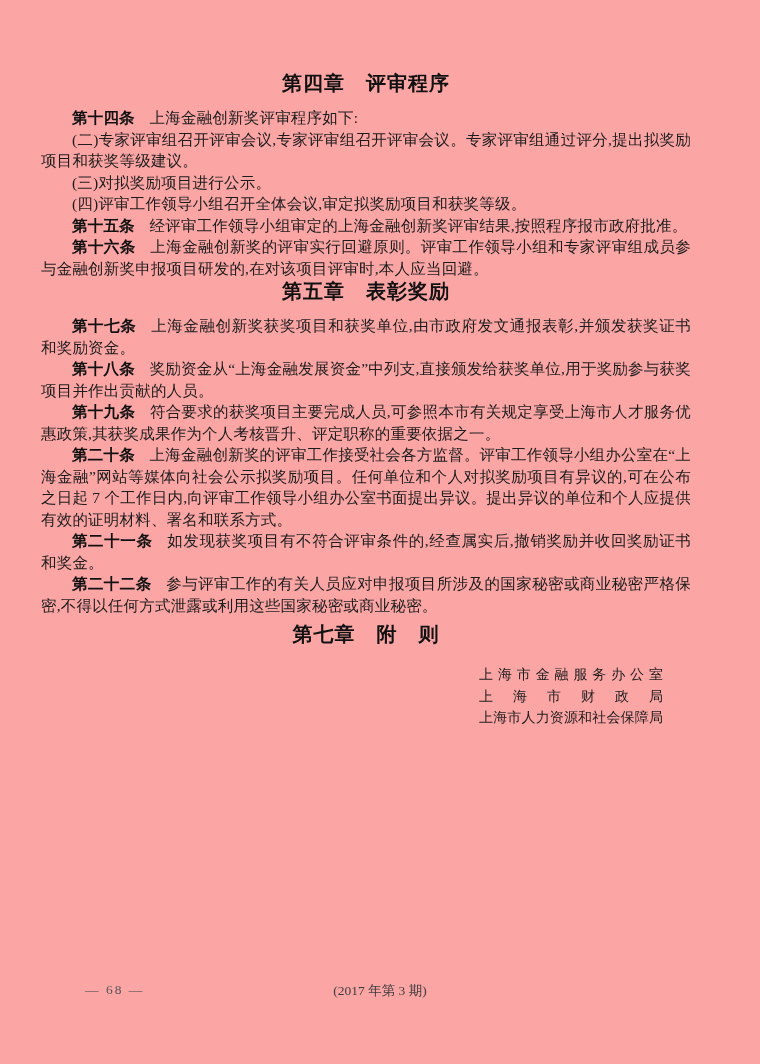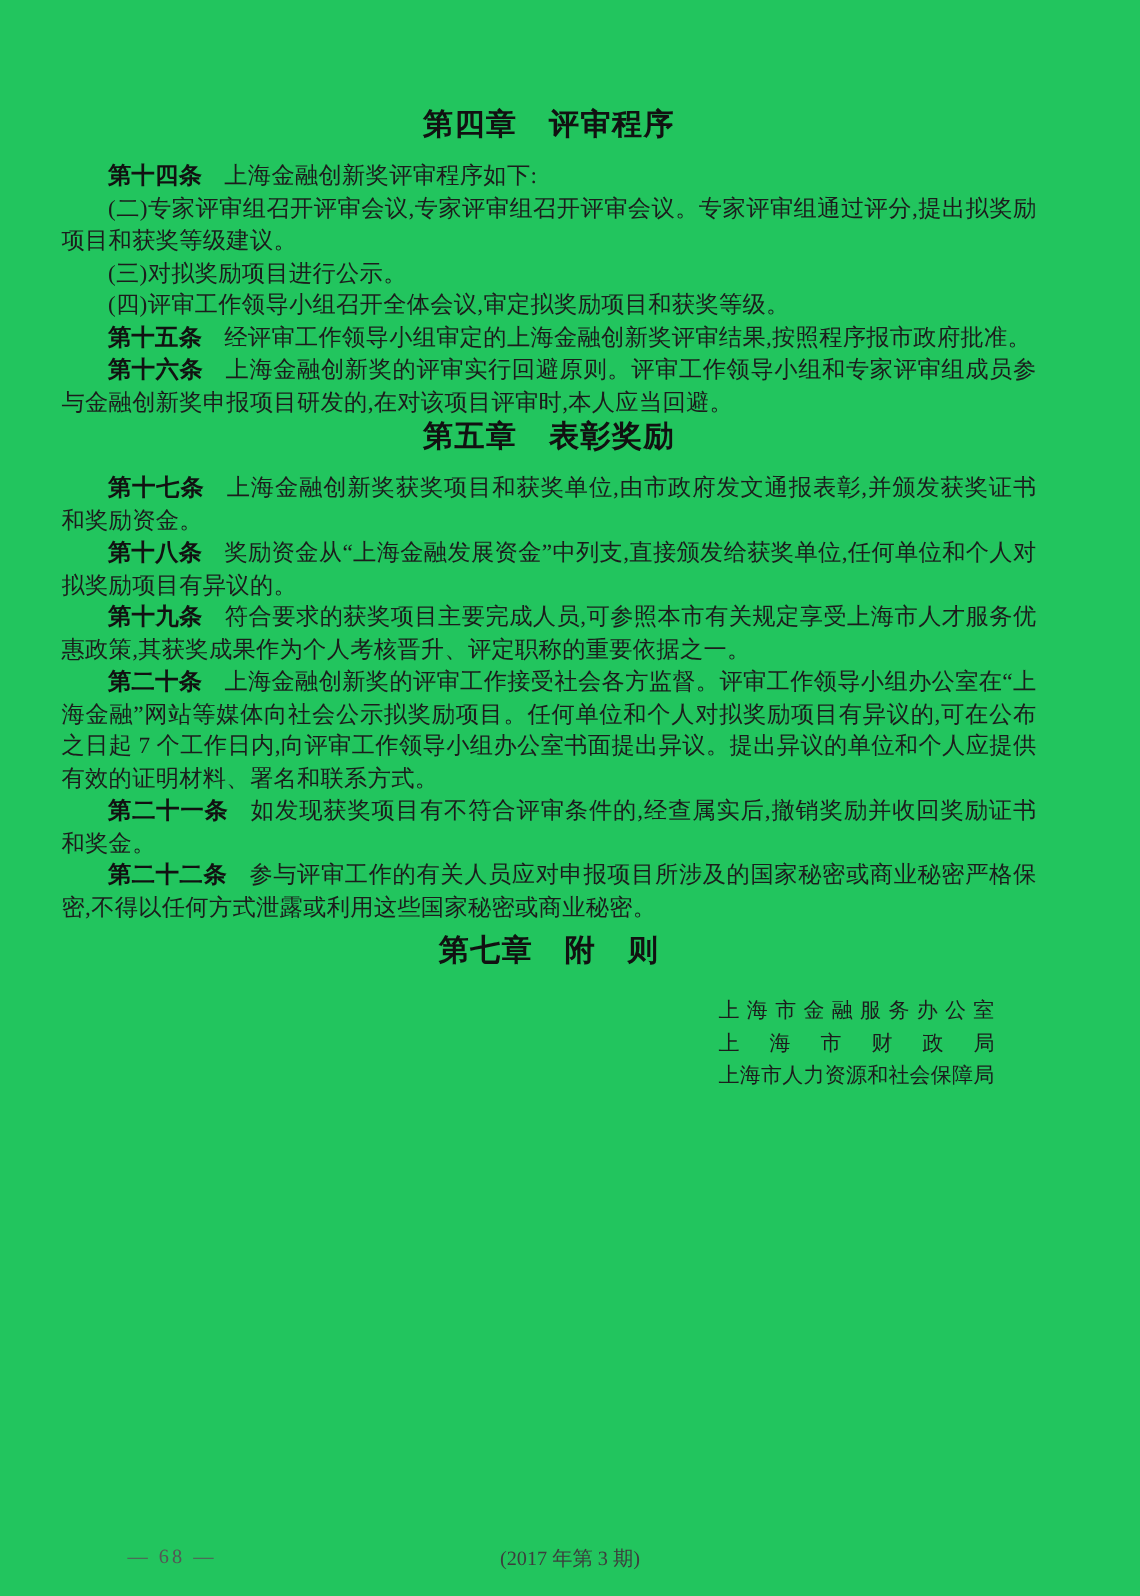--- a/index.html
+++ b/index.html
@@ -1,21 +1,21 @@
 <!DOCTYPE html>
 <html><head>
 <meta charset="utf-8">
 <style>
   html, body { margin: 0; padding: 0; background: #e8e8e8; }
   .page {
     position: relative;
     width: 760px;
     height: 1064px;
     margin: 0 auto;
-    background: #22c55e;
+    background: #fca5a5;
     color: #1c1c1c;
     font-family: "Liberation Serif", "DejaVu Serif", serif;
     overflow: hidden;
     box-sizing: border-box;
   }
   .doc-body {
     position: absolute;
     top: 71px;
     left: 41px;
     right: 69px;
@@ -66,21 +66,20 @@
     font-size: 14px;
     line-height: 21.5px;
   }
   .footer {
     position: absolute;
     left: 0;
     right: 0;
     top: 982px;
     font-size: 13.5px;
     color: #444;
-    margin-top: 48px;
   }
   .footer-page {
     position: absolute;
     left: 85px;
     top: 0;
     letter-spacing: 2px;
     color: #555;
   }
   .footer-issue {
     display: block;
@@ -100,21 +99,21 @@
       <p class="para"><span>(二)专家评审组召开评审会议,专家评审组召开评审会议。专家评审组通过评分,提出拟奖励项目和获奖等级建议。</span></p>
       <p class="para"><span>(三)对拟奖励项目进行公示。</span></p>
       <p class="para"><span>(四)评审工作领导小组召开全体会议,审定拟奖励项目和获奖等级。</span></p>
       <p class="para"><b class="art-label">第十五条</b><span>经评审工作领导小组审定的上海金融创新奖评审结果,按照程序报市政府批准。</span></p>
       <p class="para"><b class="art-label">第十六条</b><span>上海金融创新奖的评审实行回避原则。评审工作领导小组和专家评审组成员参与金融创新奖申报项目研发的,在对该项目评审时,本人应当回避。</span></p>
     </section>
 
     <section class="chapter">
       <h2 class="chapter-title">第五章　表彰奖励</h2>
       <p class="para"><b class="art-label">第十七条</b><span>上海金融创新奖获奖项目和获奖单位,由市政府发文通报表彰,并颁发获奖证书和奖励资金。</span></p>
-      <p class="para"><b class="art-label">第十八条</b><span>奖励资金从“上海金融发展资金”中列支,直接颁发给获奖单位,任何单位和个人对拟奖励项目有异议的。</span></p>
+      <p class="para"><b class="art-label">第十八条</b><span>奖励资金从“上海金融发展资金”中列支,直接颁发给获奖单位,用于奖励参与获奖项目并作出贡献的人员。</span></p>
       <p class="para"><b class="art-label">第十九条</b><span>符合要求的获奖项目主要完成人员,可参照本市有关规定享受上海市人才服务优惠政策,其获奖成果作为个人考核晋升、评定职称的重要依据之一。</span></p>
     </section>
 
     <section class="chapter">
       <p class="para"><b class="art-label">第二十条</b><span>上海金融创新奖的评审工作接受社会各方监督。评审工作领导小组办公室在“上海金融”网站等媒体向社会公示拟奖励项目。任何单位和个人对拟奖励项目有异议的,可在公布之日起 7 个工作日内,向评审工作领导小组办公室书面提出异议。提出异议的单位和个人应提供有效的证明材料、署名和联系方式。</span></p>
       <p class="para"><b class="art-label">第二十一条</b><span>如发现获奖项目有不符合评审条件的,经查属实后,撤销奖励并收回奖励证书和奖金。</span></p>
       <p class="para"><b class="art-label">第二十二条</b><span>参与评审工作的有关人员应对申报项目所涉及的国家秘密或商业秘密严格保密,不得以任何方式泄露或利用这些国家秘密或商业秘密。</span></p>
     </section>
 
     <section class="chapter">

